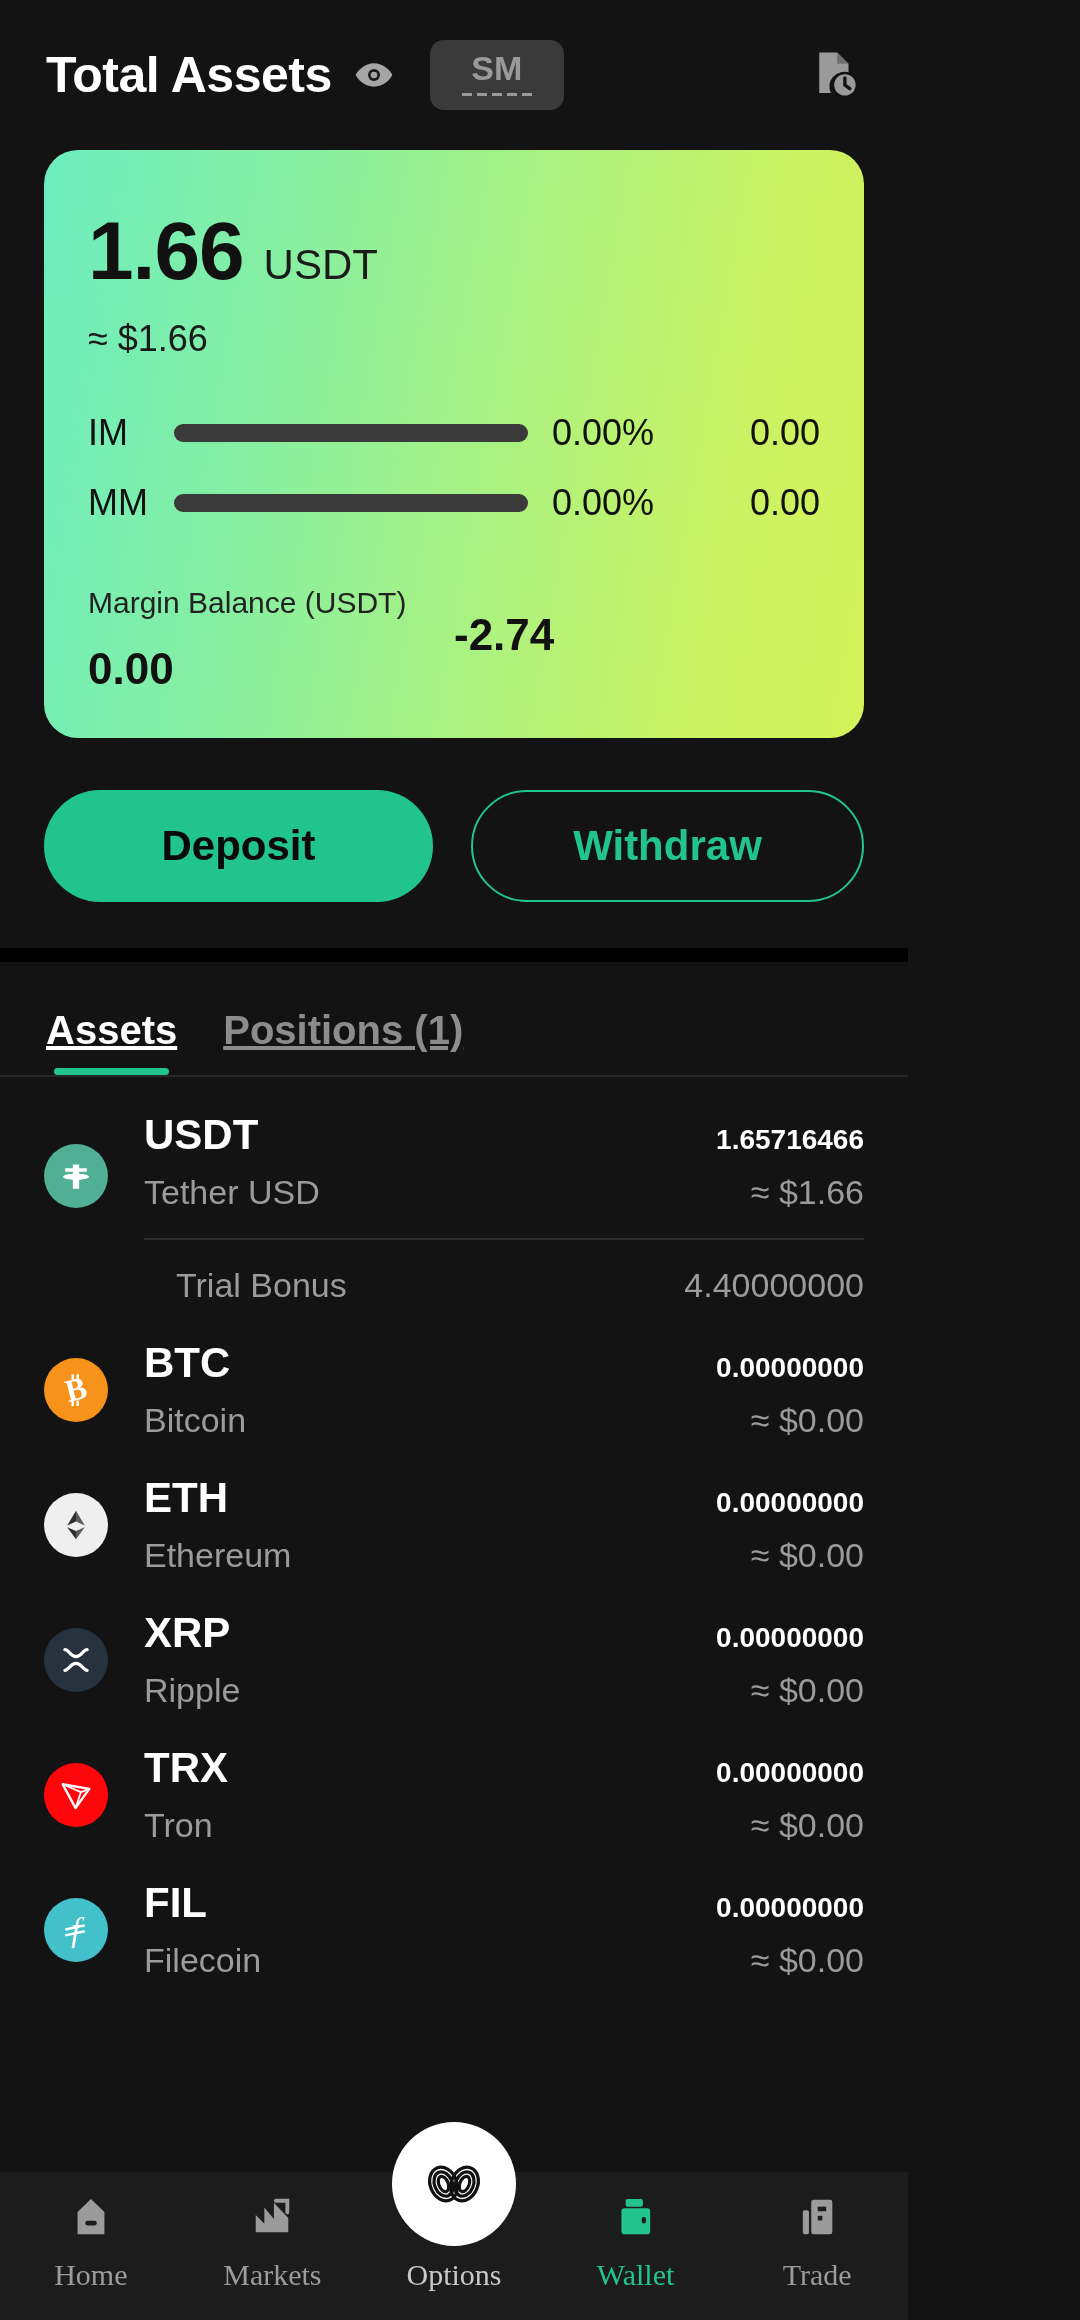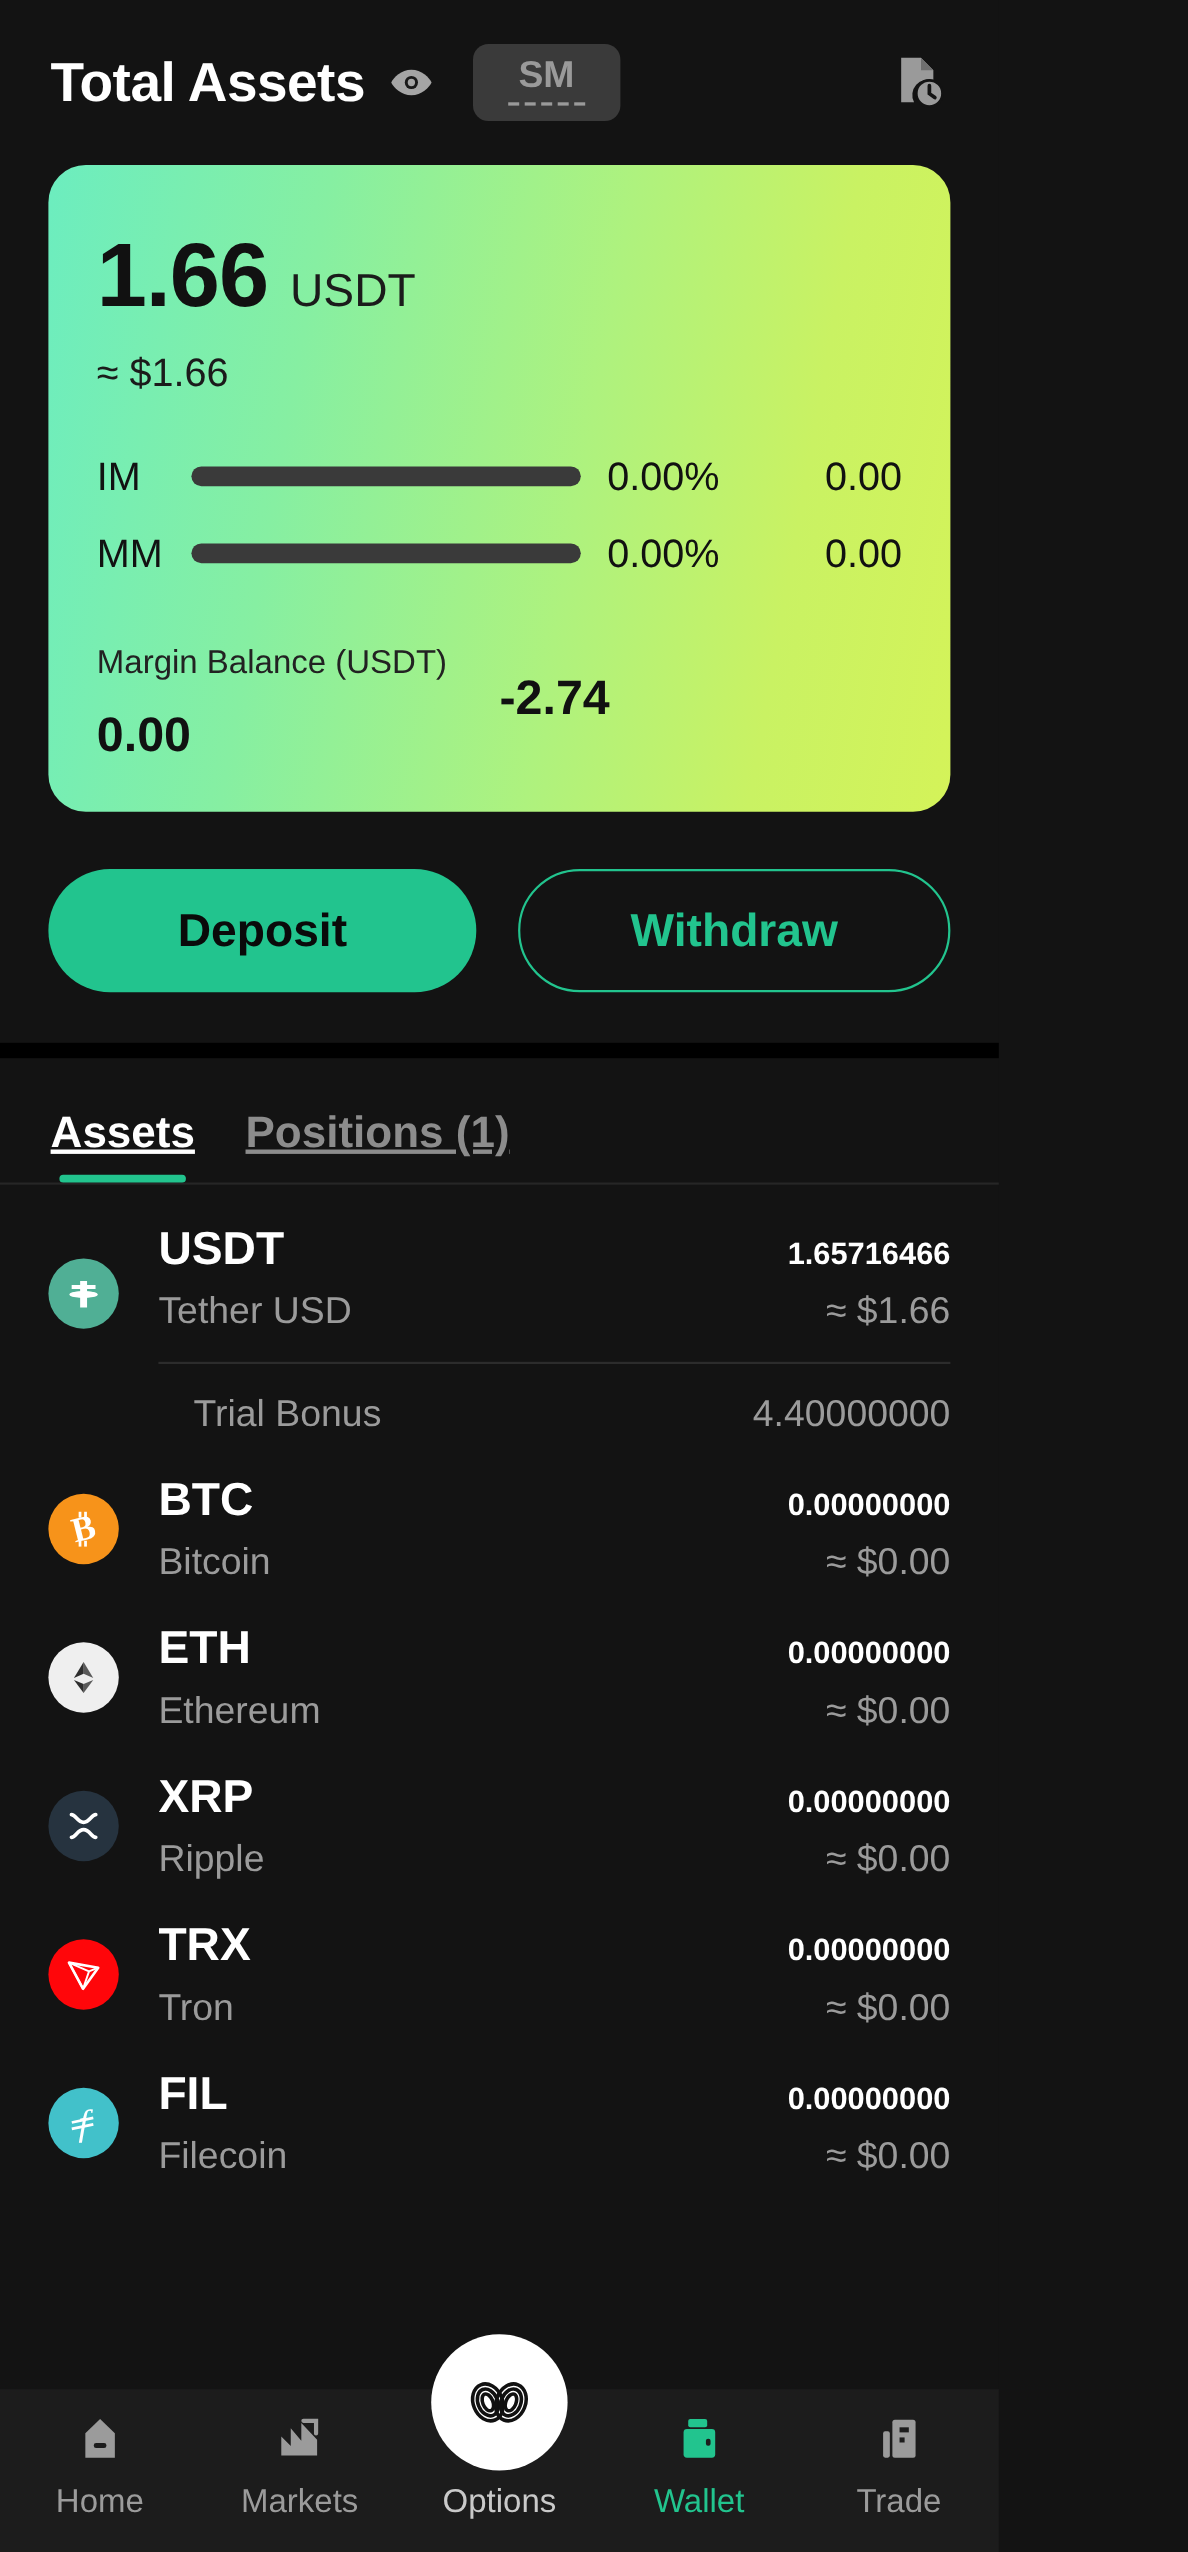--- a/index.html
+++ b/index.html
@@ -101,21 +101,21 @@
   .asset-usd { font-size:34px; color:#9b9b9b; }
   .sub-divider { height:2px; background:#2c2c2c; margin:26px 0 0; }
   .sub-row { display:flex; justify-content:space-between; align-items:baseline; padding:26px 0 0; margin-left:100px; }
   .sub-label { font-size:34px; color:#9b9b9b;margin-left:32px; }
   .sub-value { font-size:34px; color:#9b9b9b; }
 
   
   .bottom-nav {
     position:absolute; left:0; right:0; bottom:0;
     height:148px; background:#1c1c1c;
-    display:flex; align-items:flex-start; padding-top:16px;
+    display:flex; align-items:flex-start; padding-top:16px;font-family:Liberation Serif, serif;
   }
   .nav-item {
     flex:1; display:flex; flex-direction:column;
     align-items:center; gap:12px; cursor:pointer;
   }
   .nav-ico { height:58px; display:flex; align-items:center; justify-content:center; }
   .nav-label { font-size:30px; color:#9b9b9b; }
   .nav-item.active .nav-label { color:#22C48E; }
   .nav-item.fab .nav-label { color:#c9c9c9; }
   .fab-circle {

